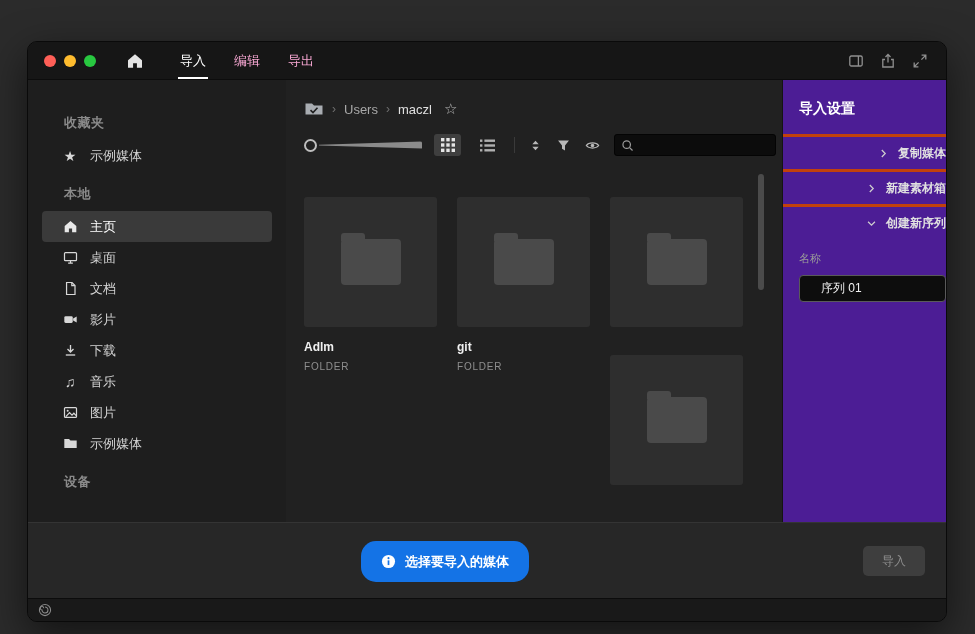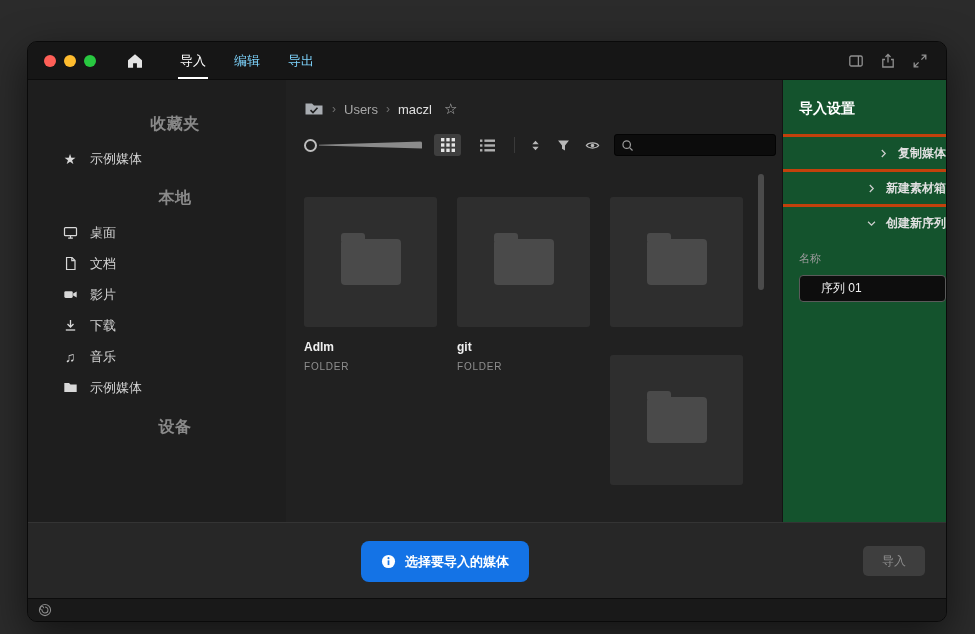--- a/index.html
+++ b/index.html
@@ -11,33 +11,33 @@
             box-shadow:0 14px 40px rgba(0,0,0,.55); display:flex; flex-direction:column; }
 
   
   .titlebar { flex:0 0 38px; background:#161616; border-bottom:1px solid #0c0c0c;
               display:flex; align-items:center; position:relative; }
   .traffic { display:flex; gap:8px; margin-left:16px; }
   .traffic span { width:12px; height:12px; border-radius:50%; display:block; }
   .tl-red{background:#ff5f57;} .tl-yellow{background:#febc2e;} .tl-green{background:#28c840;}
   .tb-home { margin-left:30px; display:flex; align-items:center; }
   .tabs { display:flex; margin-left:22px; height:100%; }
-  .tab { color:#7dd3fc; font-size:13px; padding:0 14px; display:flex; align-items:center; position:relative; cursor:default; }
+  .tab { color:#f9a8d4; font-size:13px; padding:0 14px; display:flex; align-items:center; position:relative; cursor:default; }
   .tab.active { color:#ffffff; }
   .tab.active::after { content:""; position:absolute; left:12px; right:12px; bottom:0; height:2px; background:#ffffff; }
   .tb-title { position:absolute; left:0; right:0; text-align:center; color:#8f8f8f; font-size:13px; pointer-events:none; }
   .tb-right { margin-left:auto; display:flex; gap:16px; margin-right:18px; }
   .tb-right .tbicon { display:flex; align-items:center; }
 
   
   .body { flex:1 1 auto; display:flex; min-height:0; }
 
   
   .sidebar { flex:0 0 258px; background:#1e1e1e; padding-top:20px; overflow:hidden; }
-  .side-header { color:#8a8a8a; font-size:16px; font-weight:bold; margin:14px 0 8px 36px; letter-spacing:.5px;text-align:center; }
+  .side-header { color:#8a8a8a; font-size:13px; font-weight:bold; margin:14px 0 8px 36px; letter-spacing:.5px; }
   .side-item { height:31px; display:flex; align-items:center; margin:0 14px; border-radius:4px;
                color:#d4d4d4; font-size:13px; padding-left:20px; gap:12px; cursor:default; }
   .side-item.selected { background:#3a3a3a; color:#ffffff; }
   .side-item .sicon { width:16px; display:flex; justify-content:center; align-items:center; color:#d8d8d8; font-size:14px; }
 
   
   .content { flex:1 1 auto; background:#212121; position:relative; overflow:hidden; }
   .crumbs { display:flex; align-items:center; gap:8px; padding:20px 0 0 18px; color:#a8a8a8; font-size:13px; }
   .crumb-sep { color:#6f6f6f; font-size:12px; }
   .crumb-cur { color:#e0e0e0; }
@@ -61,34 +61,34 @@
   .gitem { width:133px; margin-right:20px; margin-bottom:28px; }
   .gcard { width:133px; height:130px; background:#2e2e2e; border-radius:3px; display:flex; align-items:center; justify-content:center; }
   .fglyph { width:60px; height:46px; background:#4a4a4a; border-radius:4px; position:relative; }
   .fglyph::before { content:""; position:absolute; top:-6px; left:0; width:24px; height:8px; background:#4a4a4a; border-radius:3px 3px 0 0; }
   .gname { color:#f0f0f0; font-size:12px; font-weight:bold; margin-top:13px; }
   .gtype { color:#8f8f8f; font-size:10px; letter-spacing:.8px; margin-top:7px; }
 
   .scrollbar { position:absolute; right:18px; top:94px; width:6px; height:116px; background:#4b4b4b; border-radius:3px; }
 
   
-  .rpanel { flex:0 0 157px; background:#14532d; border-left:1px solid #141414; display:flex; flex-direction:column; }
+  .rpanel { flex:0 0 157px; background:#4c1d95; border-left:1px solid #141414; display:flex; flex-direction:column; }
   .rp-title { color:#ffffff; font-size:14px; font-weight:bold; padding:20px 16px 16px 16px; }
   .rp-row { height:35px; border-top:3px solid #c2410c; display:flex; align-items:center; gap:9px; padding-left:14px;
             color:#e0e0e0; font-size:12px; font-weight:bold; cursor:default;justify-content:flex-end; }
   .rp-row:last-of-type { border-bottom:none; }
   .rp-body { padding:12px 0 0 16px; }
   .rp-label { color:#9a9a9a; font-size:11px; }
   .rp-input { margin-top:9px; width:147px; height:27px; background:#0d0d0d; border:1px solid #5a5a5a; border-radius:4px;
               color:#f0f0f0; font-size:12px; padding:0 21px; outline:none; font-family:"Liberation Sans", sans-serif; }
 
   
   .footer { flex:0 0 76px; background:#272727; border-top:1px solid #343434; position:relative; }
   .hint-btn { position:absolute; left:333px; top:18px; width:168px; height:41px; background:#1473e6; border:none;
-              border-radius:8px; color:#ffffff; font-size:13px; font-weight:bold; display:flex; align-items:center;
+              border-radius:15px; color:#ffffff; font-size:13px; font-weight:bold; display:flex; align-items:center;
               justify-content:center; gap:9px; cursor:pointer; font-family:"Liberation Sans", sans-serif; }
   .import-btn { position:absolute; right:21px; top:23px; width:62px; height:30px; background:#3e3e3e; border:none;
                 border-radius:5px; color:#8f8f8f; font-size:12px; cursor:default; font-family:"Liberation Sans", sans-serif; }
 
   
   .statusbar { flex:0 0 23px; background:#191919; border-top:1px solid #0c0c0c; display:flex; align-items:center; padding-left:10px; }
 
   svg { display:block; }
 </style>
 </head>
@@ -145,20 +145,28 @@
   <div class="body">
 
     <aside class="sidebar">
       <div class="side-header">收藏夹</div>
       <div class="side-item">
         <span class="sicon">★</span>
         <span>示例媒体</span>
       </div>
 
       <div class="side-header">本地</div>
+      <div class="side-item selected">
+        <span class="sicon">
+          <svg width="15" height="15" viewBox="0 0 16 16">
+              <path d="M8 2 L14.2 7.4 V14 H9.7 V10 H6.3 V14 H1.8 V7.4 Z" fill="#e8e8e8"></path>
+            </svg>
+        </span>
+        <span>主页</span>
+      </div>
       <div class="side-item">
         <span class="sicon">
           <svg width="15" height="15" viewBox="0 0 16 16" fill="none" stroke="#d8d8d8" stroke-width="1.3">
               <rect x="1.6" y="2.8" width="12.8" height="8.6" rx="1"></rect>
               <path d="M5.5 14 H10.5 M8 11.4 V14"></path>
             </svg>
         </span>
         <span>桌面</span>
       </div>
       <div class="side-item">
@@ -184,20 +192,30 @@
           <svg width="15" height="15" viewBox="0 0 16 16" fill="none" stroke="#d8d8d8" stroke-width="1.4">
               <path d="M8 2 V9.3 M4.8 6.4 L8 9.6 L11.2 6.4"></path>
               <path d="M3 12.8 H13"></path>
             </svg>
         </span>
         <span>下载</span>
       </div>
       <div class="side-item">
         <span class="sicon">♫</span>
         <span>音乐</span>
+      </div>
+      <div class="side-item">
+        <span class="sicon">
+          <svg width="15" height="15" viewBox="0 0 16 16" fill="none" stroke="#d8d8d8" stroke-width="1.3">
+              <rect x="1.6" y="2.8" width="12.8" height="10.4" rx="1"></rect>
+              <circle cx="5" cy="6.2" r="1.1" fill="#d8d8d8" stroke="none"></circle>
+              <path d="M3 12.4 L7 8.2 L9.6 10.8 L11.6 8.8 L14 11.4"></path>
+            </svg>
+        </span>
+        <span>图片</span>
       </div>
       <div class="side-item">
         <span class="sicon">
           <svg width="15" height="15" viewBox="0 0 16 16">
               <path d="M1.4 3.2 H6.4 L8 4.9 H14.6 V12.8 H1.4 Z" fill="#d8d8d8"></path>
             </svg>
         </span>
         <span>示例媒体</span>
       </div>
 

